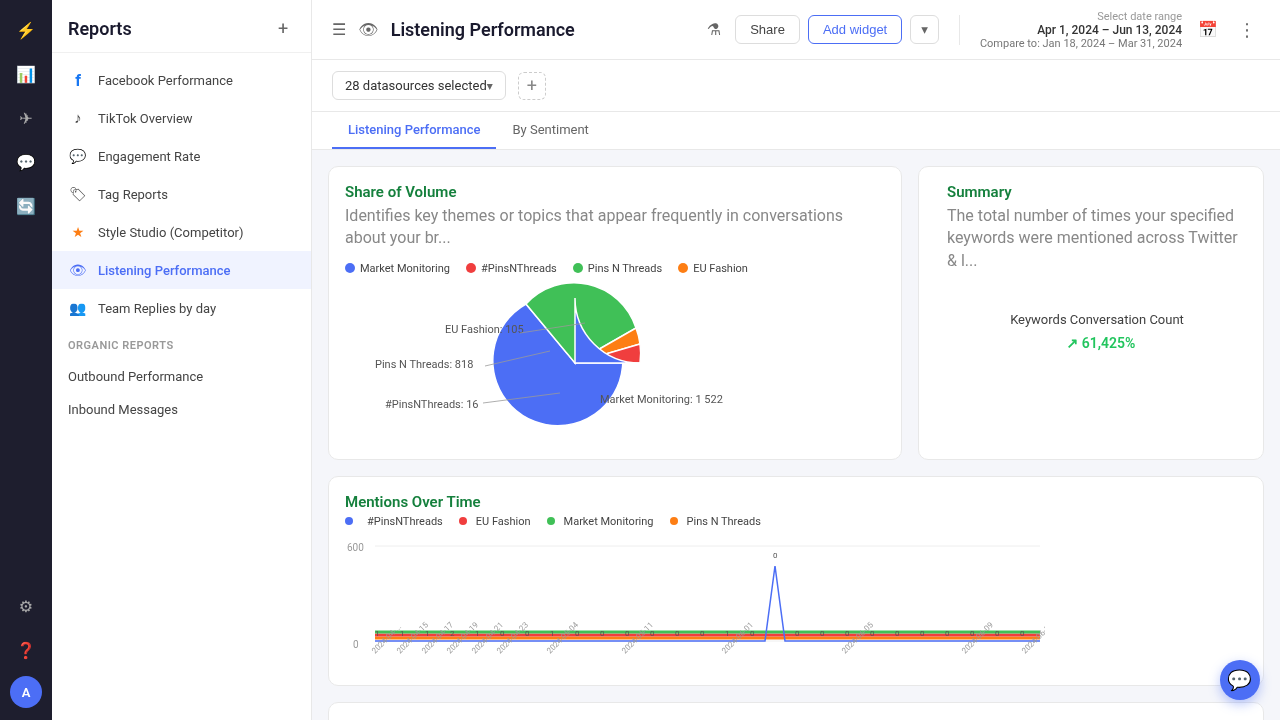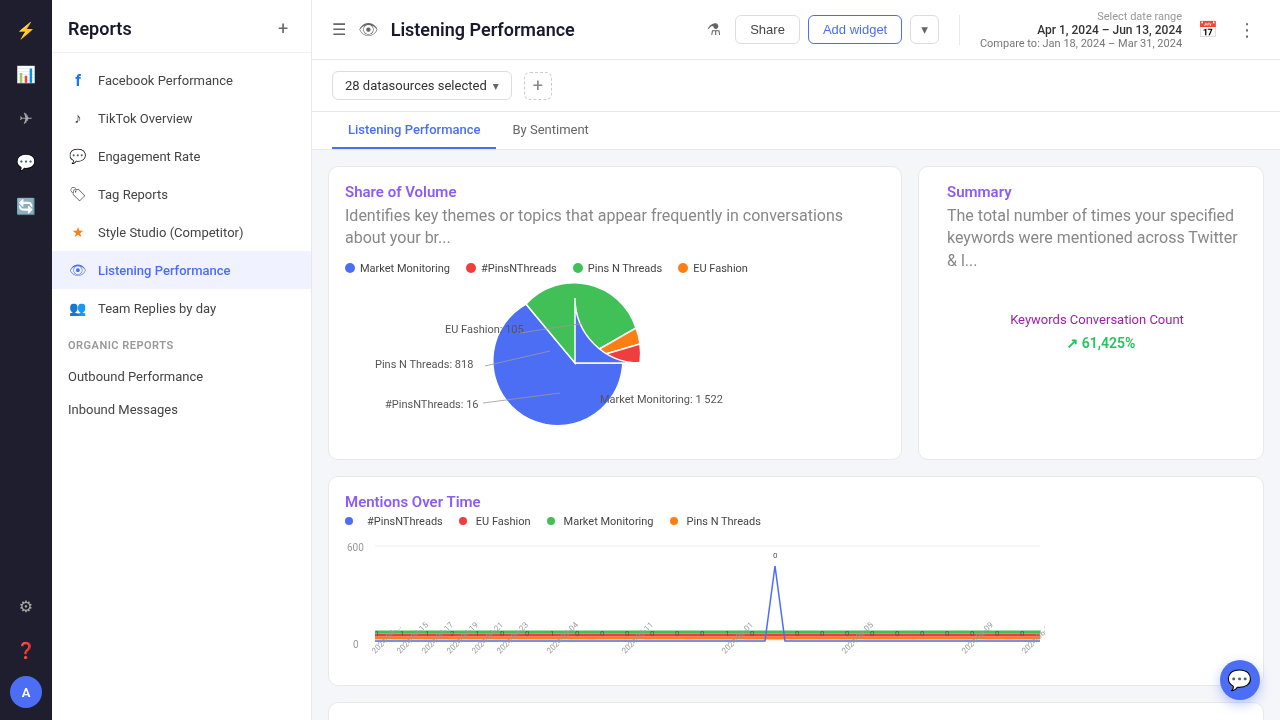--- a/index.html
+++ b/index.html
@@ -38,36 +38,36 @@
     .header-actions { display: flex; align-items: center; gap: 8px; }
     .header-filter-icon { color: #666; cursor: pointer; font-size: 16px; padding: 6px; }
     .header-share-btn { padding: 6px 14px; border: 1px solid #ddd; border-radius: 6px; background: #fff; cursor: pointer; font-size: 13px; color: #444; }
     .header-add-widget-btn { padding: 6px 14px; border: 1px solid #4c6ef5; border-radius: 6px; background: #fff; cursor: pointer; font-size: 13px; color: #4c6ef5; font-weight: 500; }
     .header-chevron-btn { padding: 6px 10px; border: 1px solid #ddd; border-radius: 6px; background: #fff; cursor: pointer; color: #666; }
     .header-calendar-icon { color: #666; cursor: pointer; font-size: 16px; padding: 4px; }
     .header-more-icon { color: #666; cursor: pointer; font-size: 18px; padding: 4px; }
 
     
     .sub-header { background: #fff; padding: 0 20px; border-bottom: 1px solid #e8e8e8; display: flex; align-items: center; gap: 12px; height: 52px; flex-shrink: 0; }
-    .datasource-select { display: flex; align-items: center; gap: 6px; border: 1px solid #ddd; border-radius: 6px; padding: 6px 12px; cursor: pointer; background: #fff; font-size: 13px; color: #333; }
+    .datasource-select { display: flex; align-items: center; border: 1px solid #ddd; border-radius: 6px; padding: 6px 12px; cursor: pointer; background: #fff; font-size: 13px; color: #333; }
     .datasource-chevron { color: #666; font-size: 12px; }
     .sub-header-add { width: 28px; height: 28px; border: 1px dashed #ccc; border-radius: 6px; display: flex; align-items: center; justify-content: center; cursor: pointer; color: #888; font-size: 18px; }
 
     
     .tabs { background: #fff; padding: 0 20px; border-bottom: 1px solid #e8e8e8; display: flex; gap: 0; flex-shrink: 0; }
     .tab { padding: 10px 16px; cursor: pointer; font-size: 13px; color: #666; border-bottom: 2px solid transparent; }
     .tab.active { color: #4c6ef5; border-bottom: 2px solid #4c6ef5; font-weight: 500; }
 
     
     .content { flex: 1; overflow-y: auto; padding: 16px; display: flex; flex-direction: column; gap: 16px; }
     .content-row { display: flex; gap: 16px; }
 
     
     .card { background: #fff; border-radius: 10px; border: 1px solid #e8e8e8; padding: 16px; flex: 1; }
-    .card-title { font-size: 15px; font-weight: 600; color: #8b5cf6; margin-bottom: 4px; }
+    .card-title { font-size: 15px; font-weight: 600; color: #15803d; margin-bottom: 4px; }
     .card-desc { font-size: 16px; color: #888; margin-bottom: 12px; line-height: 1.4; }
     .legend { display: flex; flex-wrap: wrap; gap: 8px 16px; margin-bottom: 8px; }
     .legend-item { display: flex; align-items: center; gap: 5px; font-size: 11px; color: #444; }
     .legend-dot { width: 10px; height: 10px; border-radius: 50%; flex-shrink: 0; }
 
     
     .summary-card { min-width: 300px; max-width: 420px; padding-left: 28px; }
     .summary-stat { margin-top: 40px; text-align: center; }
     .summary-count { font-size: 48px; font-weight: 700; color: #1a1a2e; }
     .summary-growth { color: #22c55e; font-size: 14px; font-weight: 600; margin-left: 8px; }
@@ -227,21 +227,21 @@
 
             <text x="255" y="120" font-size="11" fill="#555">Market Monitoring: 1 522</text>
           </svg>
         </div>
       </div>
 
       <div class="card summary-card">
         <div class="card-title">Summary</div>
         <div class="card-desc">The total number of times your specified keywords were mentioned across Twitter &amp; l...</div>
         <div class="summary-stat">
-          <div style="font-size:13px;color:#a21caf;margin-bottom:8px;">Keywords Conversation Count</div>
+          <div style="font-size:13px;color:#404040;margin-bottom:8px;">Keywords Conversation Count</div>
           <div style="display:flex;align-items:center;justify-content:center;gap:8px;">
             <span class="summary-growth">↗ 61,425%</span>
           </div>
         </div>
       </div>
     </div>
 
     <div class="content-row">
       <div class="card">
         <div class="card-title">Mentions Over Time</div>

